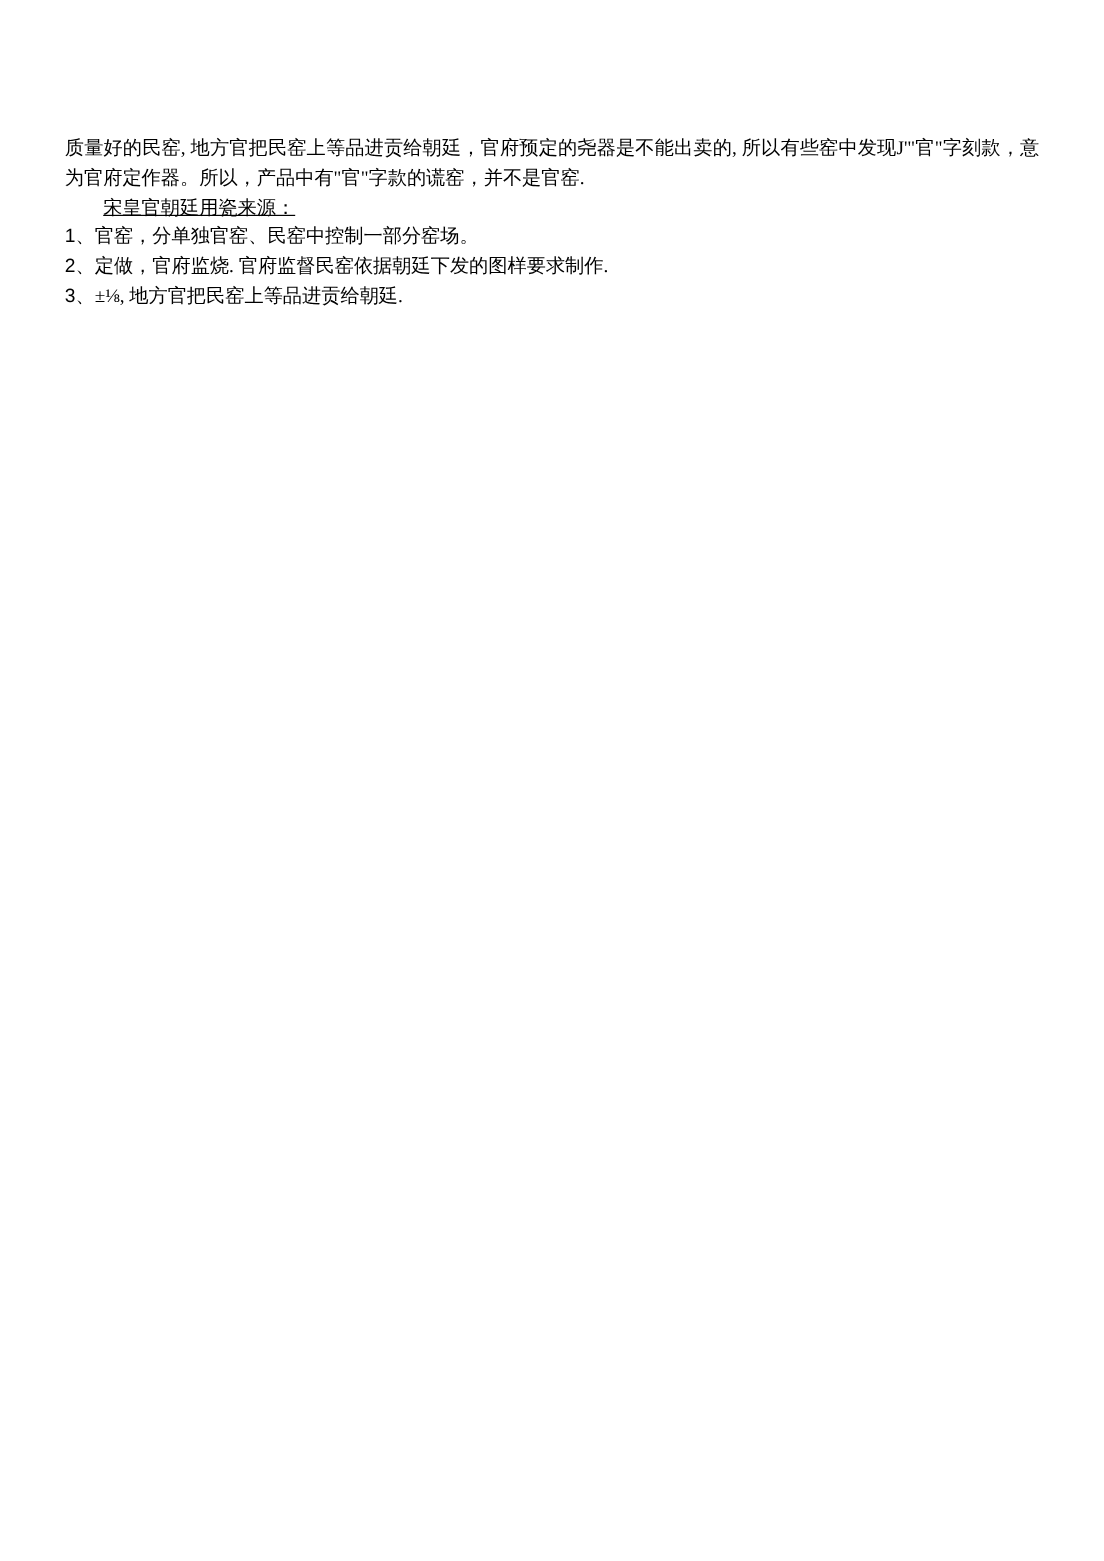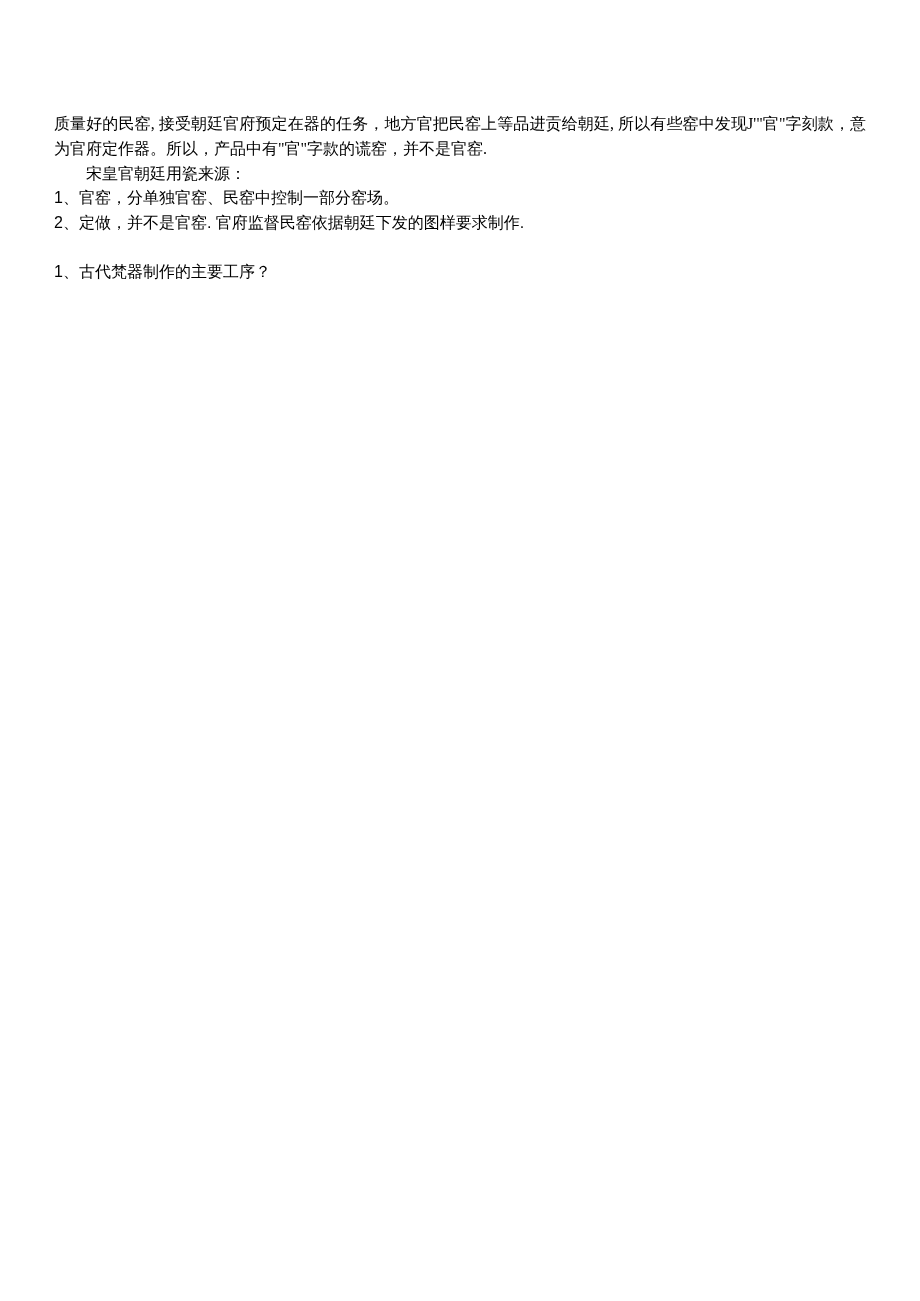--- a/index.html
+++ b/index.html
@@ -15,51 +15,52 @@
   }
   .page {
     padding: 112px 54px 0 54px;
   }
   .para {
     margin: 0;
     text-align: justify;
   }
   .indent {
     text-indent: 2em;
+    text-decoration: underline;
   }
   .num-line {
     margin: 0;
     font-family: Arial, "SimSun", sans-serif;
   }
   .num-line .num {
     font-family: Arial, sans-serif;
   }
   .num-line .txt {
-    font-family: Liberation Sans, sans-serif;
+    font-family: Liberation Serif, serif;
   }
   .gap {
     height: 24px;
   }
 </style>
 </head>
 <body>
 
 <div class="page">
 
-  <p class="para">质量好的民窑, 接受朝廷官府预定在器的任务，地方官把民窑上等品进贡给朝廷, 所以有些窑中发现J'"官"字刻款，意为官府定作器。所以，产品中有"官"字款的谎窑，并不是官窑.</p>
+  <p class="para">质量好的民窑, 地方官把民窑上等品进贡给朝廷，官府预定的尧器是不能出卖的, 所以有些窑中发现J'"官"字刻款，意为官府定作器。所以，产品中有"官"字款的谎窑，并不是官窑.</p>
 
   <p class="para indent">宋皇官朝廷用瓷来源：</p>
 
   <p class="num-line">
     <span class="num">1、</span><span class="txt">官窑，分单独官窑、民窑中控制一部分窑场。</span>
   </p>
   <p class="num-line">
-    <span class="num">2、</span><span class="txt">定做，并不是官窑. 官府监督民窑依据朝廷下发的图样要求制作.</span>
+    <span class="num">2、</span><span class="txt">定做，官府监烧. 官府监督民窑依据朝廷下发的图样要求制作.</span>
+  </p>
+  <p class="num-line">
+    <span class="num">3、</span><span class="txt">±⅛, 地方官把民窑上等品进贡给朝廷.</span>
   </p>
 
   <div class="gap"></div>
 
 
-  <p class="num-line">
-    <span class="num">1、</span><span class="txt">古代梵器制作的主要工序？</span>
-  </p>
 
 </div>
 
 </body></html>

